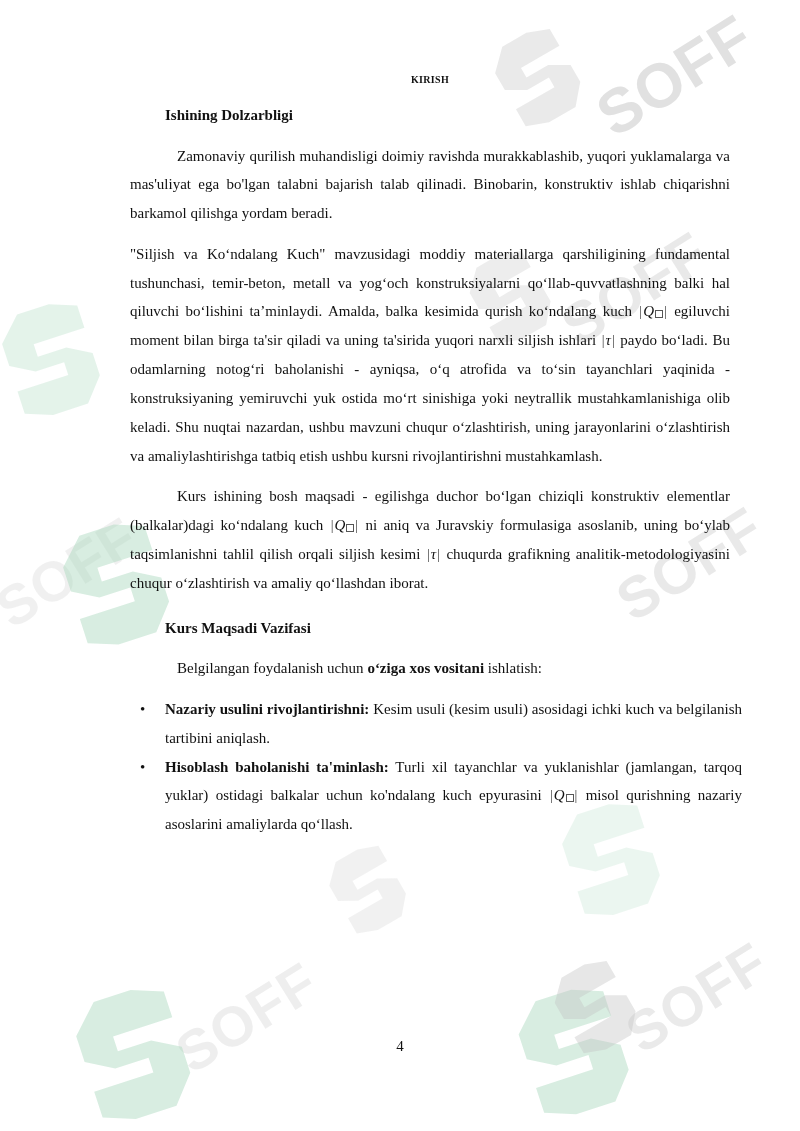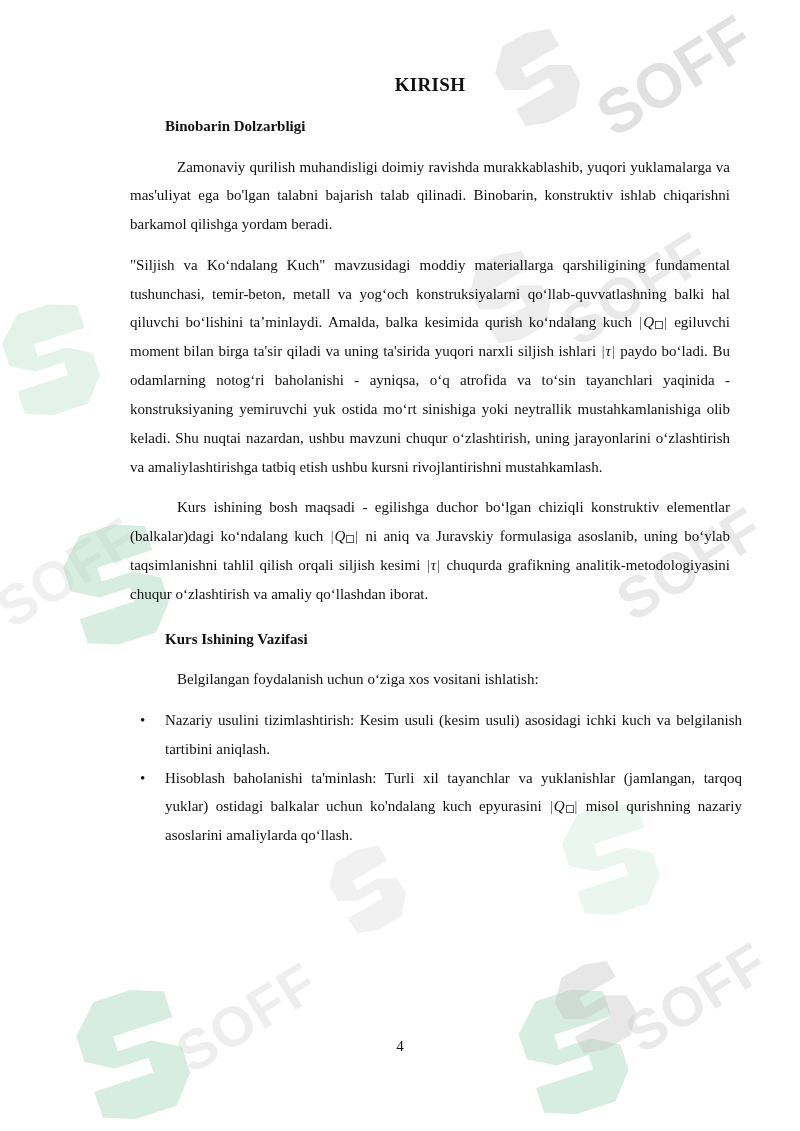--- a/index.html
+++ b/index.html
@@ -30,21 +30,21 @@
 
   
   .content {
     position:absolute;
     left:118px; top:0; width:624px;
     z-index:2;
   }
   .doc-title {
     text-align:center;
     font-weight:bold;
-    font-size:19px;
+    font-size:10px;
     margin:74px 0 0 0;
     letter-spacing:.3px;
   }
   h2.section-heading {
     font-weight:bold;
     font-size:15px;
     margin:16px 0 0 0;
     padding-left:47px;
     line-height:1.9;
   }
@@ -71,21 +71,21 @@
     line-height:1.92;
     text-align:justify;
     margin:0;
   }
   ul.task-list li .bullet {
     position:absolute;
     left:22px; top:0;
     font-size:15px;
     line-height:1.92;
   }
-  b.run { font-weight:normal; }
+  b.run { font-weight:bold; }
 
   
   .math {
     font-family:"Liberation Serif", serif;
     white-space:nowrap;
   }
   .math .bar { color:#444; font-size:14px; padding:0 1px; }
   .math i { font-style:italic; }
   .math .tofu {
     display:inline-block;
@@ -164,28 +164,28 @@
           <path d="M40 4 L20 4 L6 18 L6 32 L20 40 L38 40 L38 48 L6 48 L6 62 L22 68 L44 68 L56 54 L56 40 L42 32 L24 32 L24 24 L56 24 L56 10 Z"></path>
         </svg>
     </div>
   </div>
 
   <div class="content">
 
     <div class="doc-title">KIRISH</div>
 
     <div id="sections-root">
-        <h2 class="section-heading">Binobarin Dolzarbligi</h2>
+        <h2 class="section-heading">Ishining Dolzarbligi</h2>
         <p class="para indent">Zamonaviy qurilish muhandisligi doimiy ravishda murakkablashib, yuqori yuklamalarga va mas'uliyat ega bo'lgan talabni bajarish talab qilinadi. Binobarin, konstruktiv ishlab chiqarishni barkamol qilishga yordam beradi.</p>
         <p class="para tight">"Siljish va Ko‘ndalang Kuch" mavzusidagi moddiy materiallarga qarshiligining fundamental tushunchasi, temir-beton, metall va yog‘och konstruksiyalarni qo‘llab-quvvatlashning balki hal qiluvchi bo‘lishini ta’minlaydi. Amalda, balka kesimida qurish ko‘ndalang kuch <span class="math"><span class="bar">|</span><i>Q</i><span class="tofu"></span><span class="bar">|</span></span> egiluvchi moment bilan birga ta'sir qiladi va uning ta'sirida yuqori narxli siljish ishlari <span class="math"><span class="bar">|</span><span class="tau">τ</span><span class="bar">|</span></span> paydo bo‘ladi. Bu odamlarning notog‘ri baholanishi - ayniqsa, o‘q atrofida va to‘sin tayanchlari yaqinida - konstruksiyaning yemiruvchi yuk ostida mo‘rt sinishiga yoki neytrallik mustahkamlanishiga olib keladi. Shu nuqtai nazardan, ushbu mavzuni chuqur o‘zlashtirish, uning jarayonlarini o‘zlashtirish va amaliylashtirishga tatbiq etish ushbu kursni rivojlantirishni mustahkamlash.</p>
         <p class="para indent">Kurs ishining bosh maqsadi - egilishga duchor bo‘lgan chiziqli konstruktiv elementlar (balkalar)dagi ko‘ndalang kuch <span class="math"><span class="bar">|</span><i>Q</i><span class="tofu"></span><span class="bar">|</span></span> ni aniq va Juravskiy formulasiga asoslanib, uning bo‘ylab taqsimlanishni tahlil qilish orqali siljish kesimi <span class="math"><span class="bar">|</span><span class="tau">τ</span><span class="bar">|</span></span> chuqurda grafikning analitik-metodologiyasini chuqur o‘zlashtirish va amaliy qo‘llashdan iborat.</p>
-        <h2 class="section-heading">Kurs Ishining Vazifasi</h2>
+        <h2 class="section-heading">Kurs Maqsadi Vazifasi</h2>
         <p class="para indent">Belgilangan foydalanish uchun <b class="run">o‘ziga xos vositani</b> ishlatish:</p>
         <ul class="task-list">
-          <li><span class="bullet">•</span><b class="run">Nazariy usulini tizimlashtirish:</b> Kesim usuli (kesim usuli) asosidagi ichki kuch va belgilanish tartibini aniqlash.</li>
+          <li><span class="bullet">•</span><b class="run">Nazariy usulini rivojlantirishni:</b> Kesim usuli (kesim usuli) asosidagi ichki kuch va belgilanish tartibini aniqlash.</li>
           <li><span class="bullet">•</span><b class="run">Hisoblash baholanishi ta'minlash:</b> Turli xil tayanchlar va yuklanishlar (jamlangan, tarqoq yuklar) ostidagi balkalar uchun ko'ndalang kuch epyurasini <span class="math"><span class="bar">|</span><i>Q</i><span class="tofu"></span><span class="bar">|</span></span> misol qurishning nazariy asoslarini amaliylarda qo‘llash.</li>
         </ul>
       </div>
 
   </div>
 
   <div class="page-number">4</div>
 
 </div>
 

